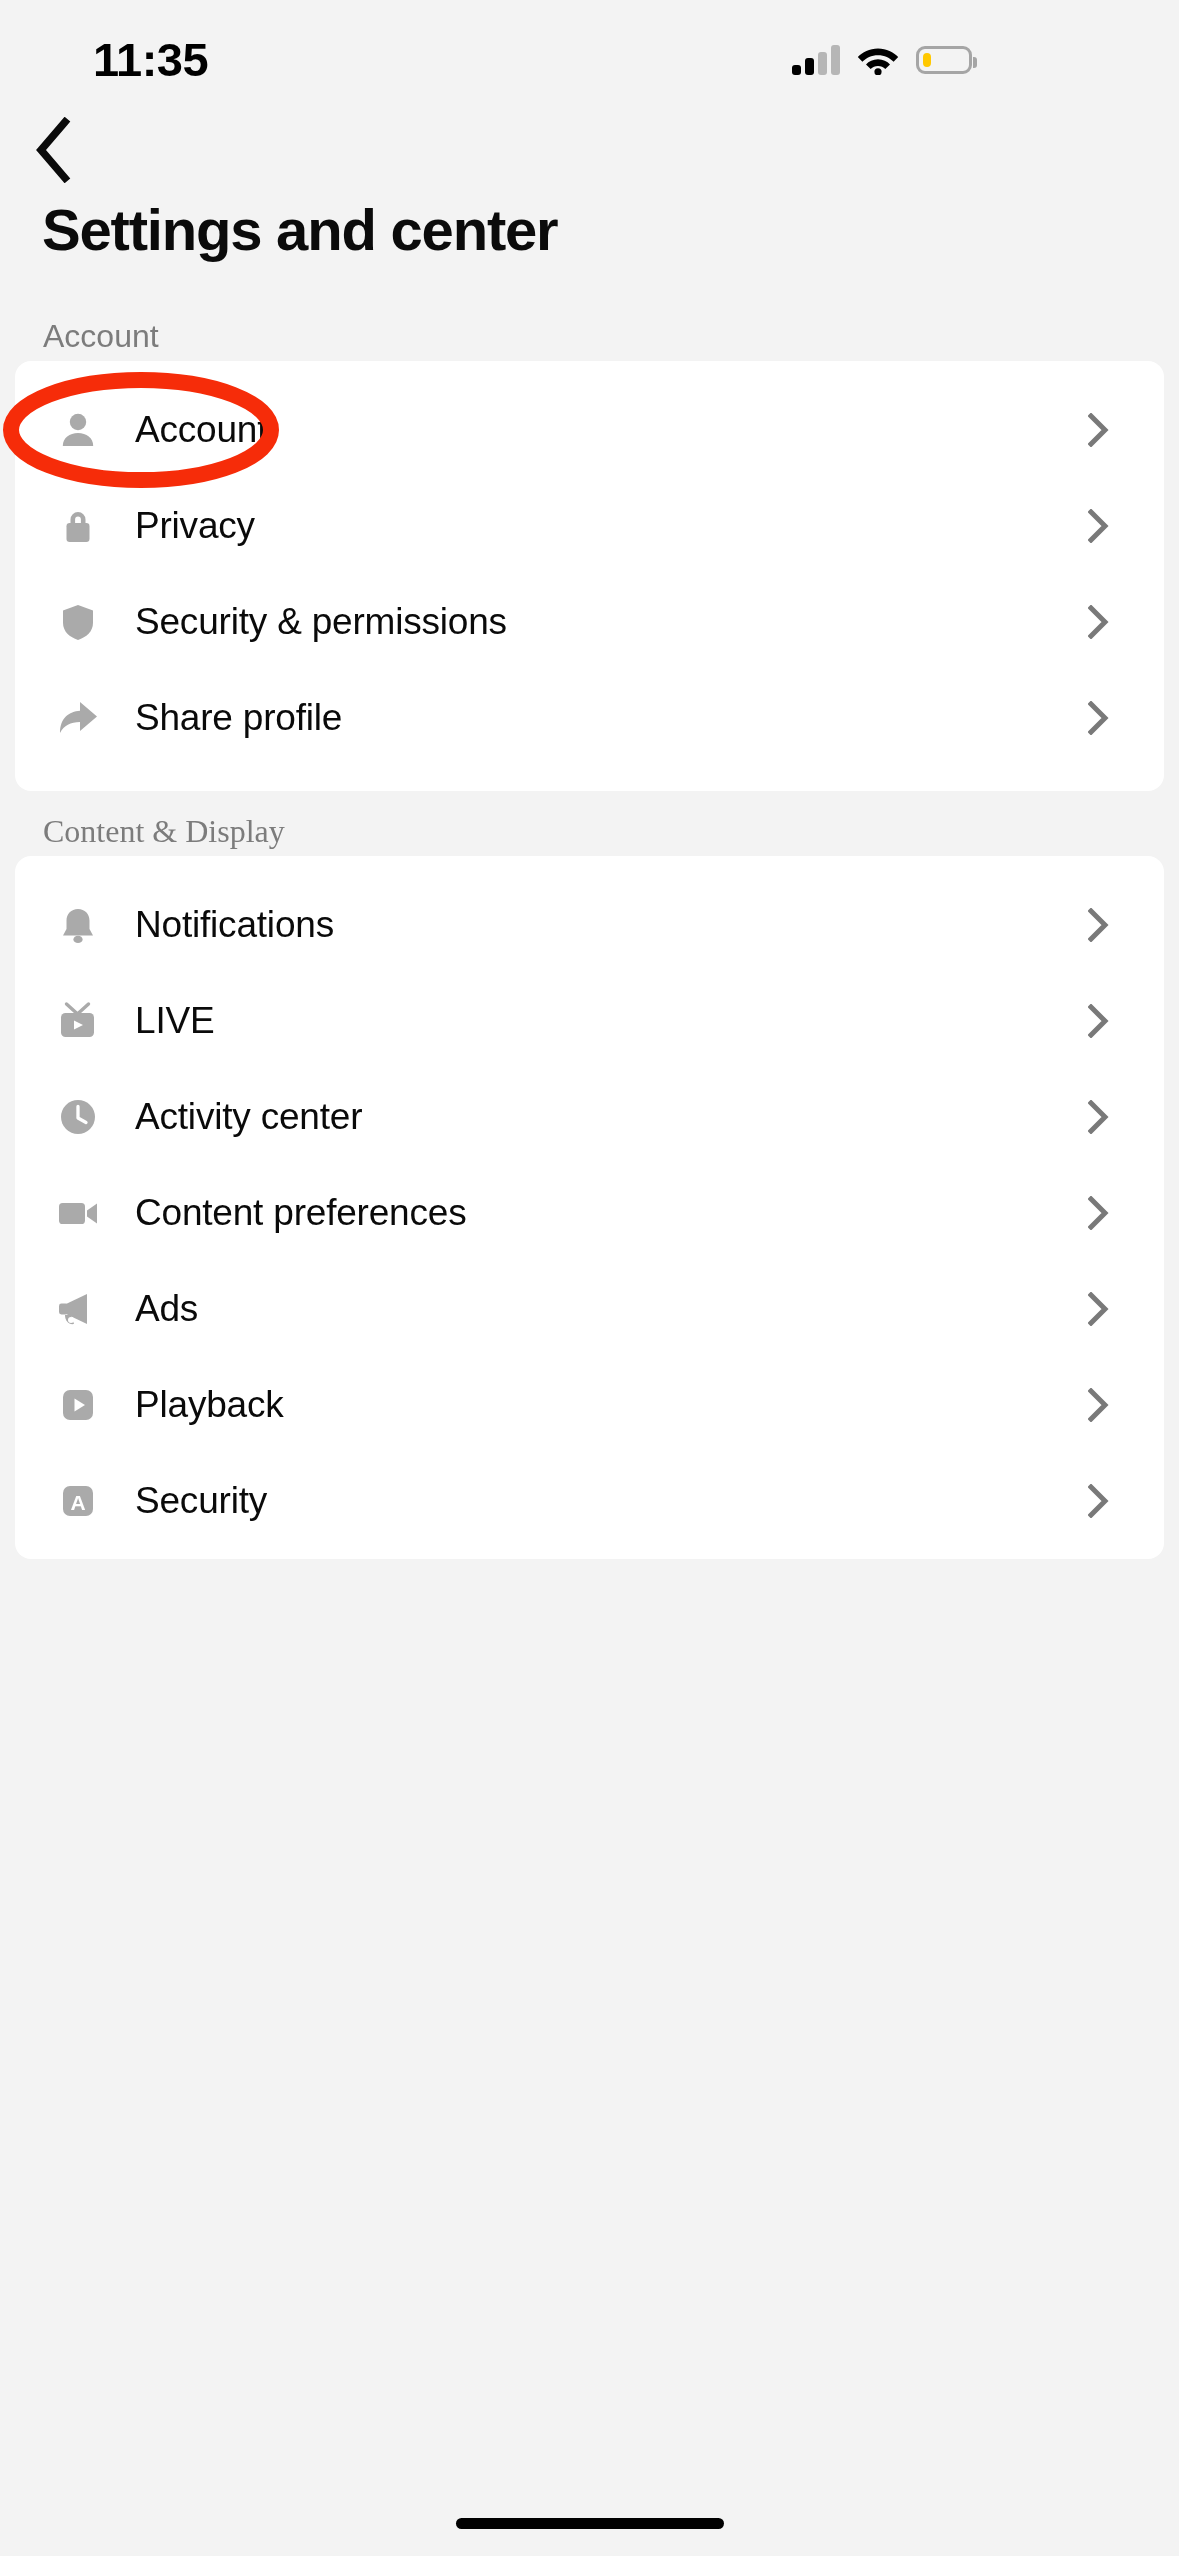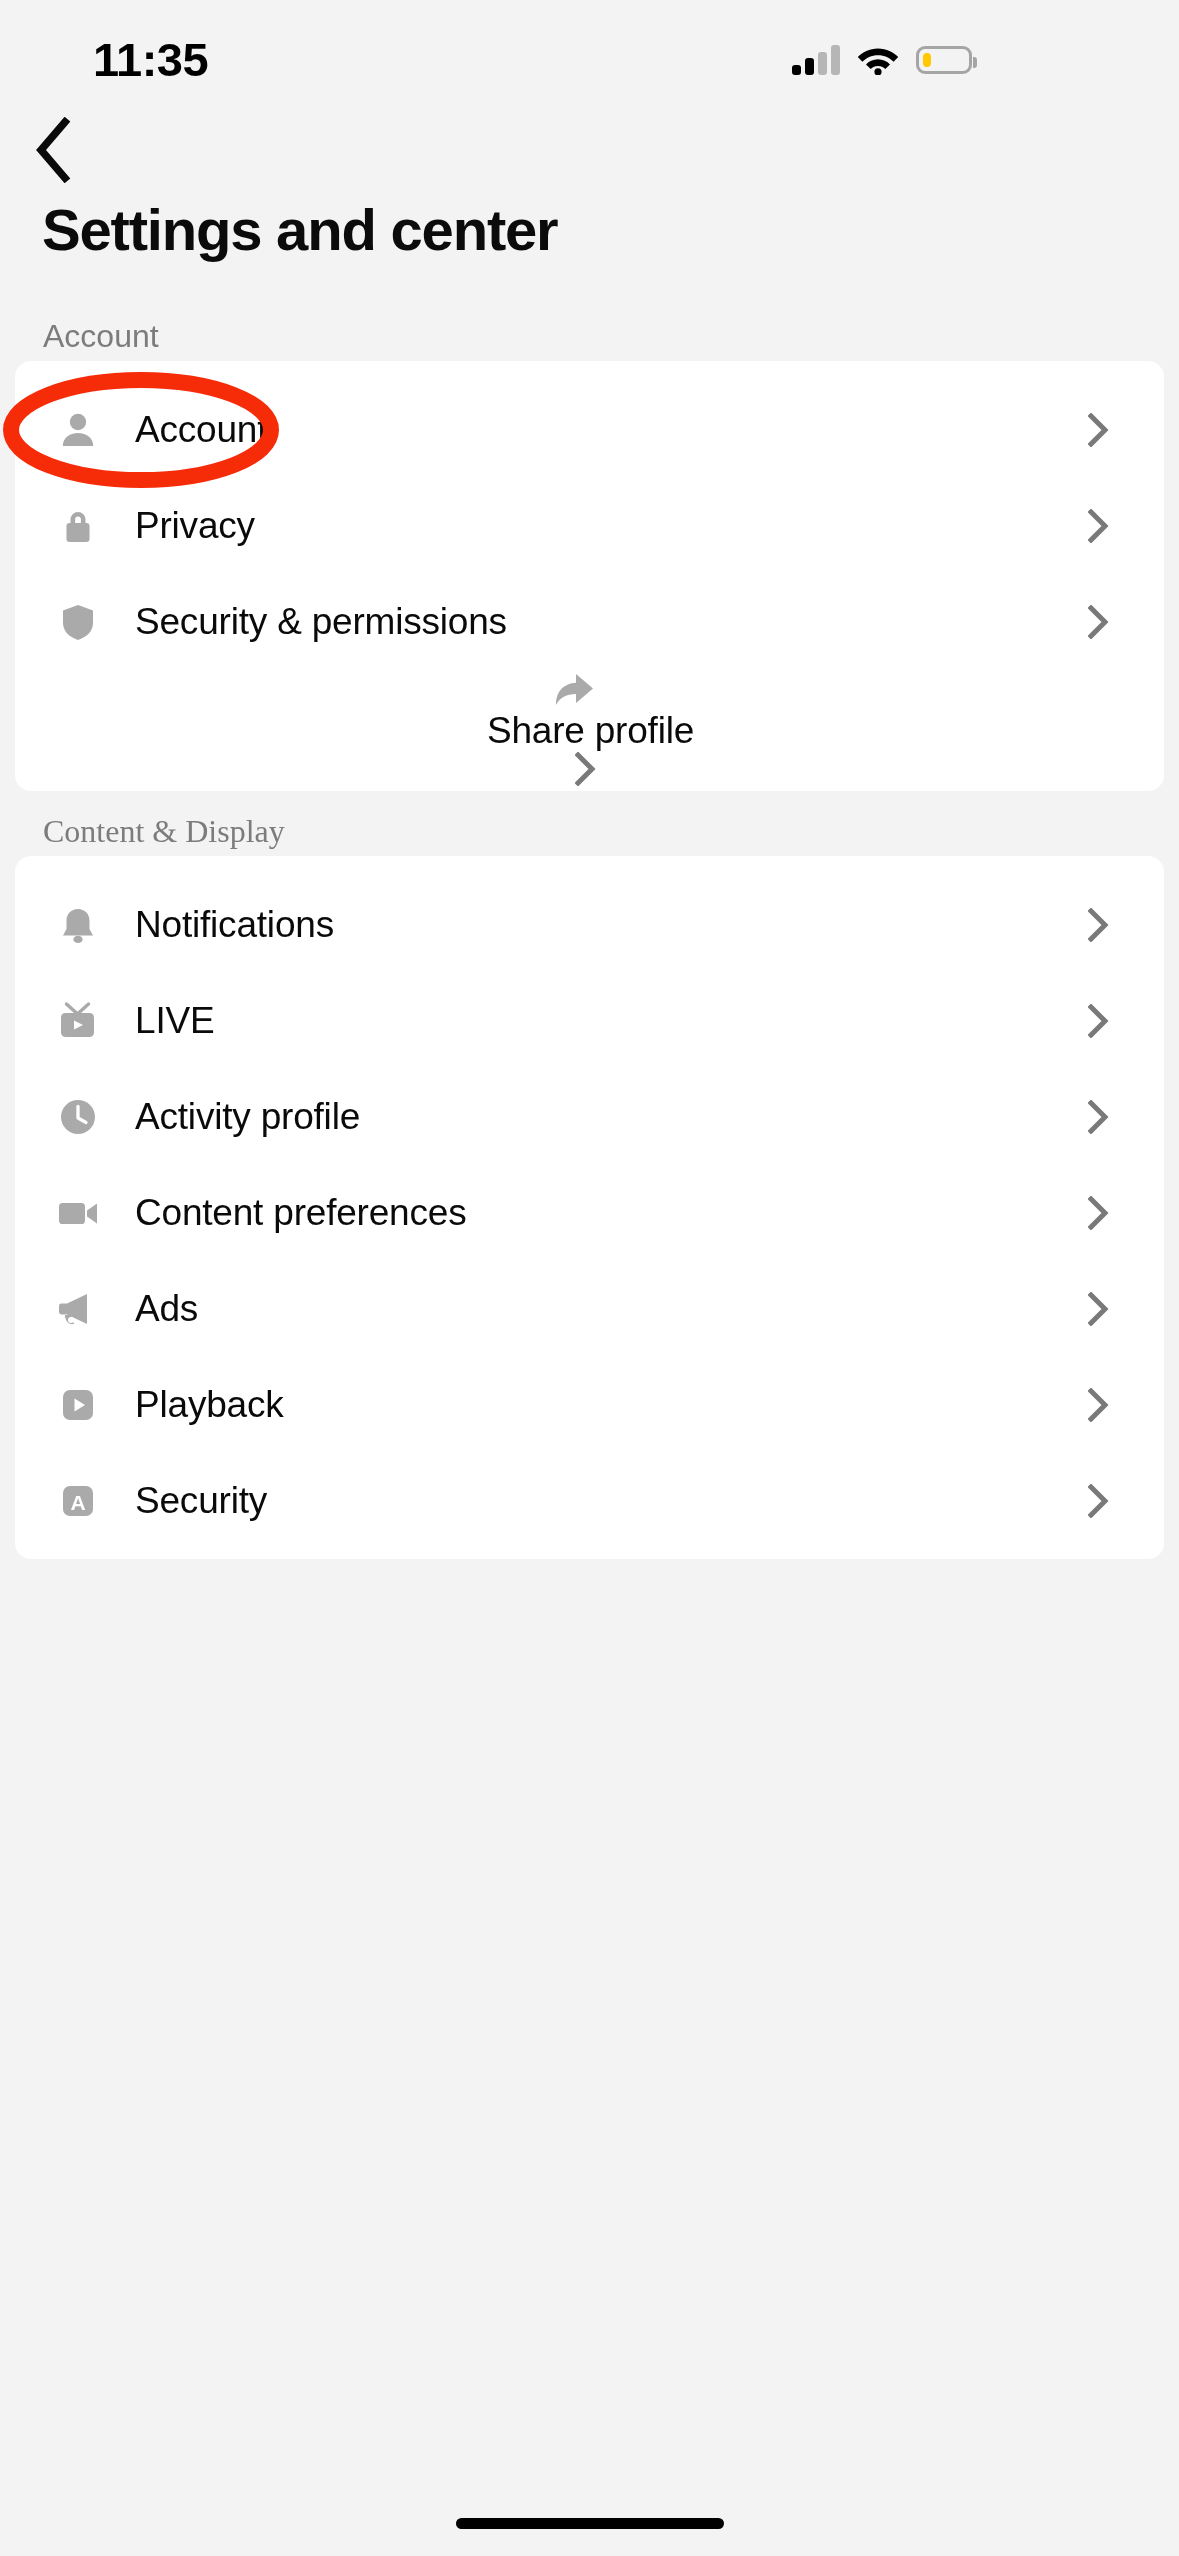--- a/index.html
+++ b/index.html
@@ -135,21 +135,21 @@
 
   .row {
     position: relative;
     height: 96px;
     display: flex;
     align-items: center;
     padding: 0 38px 0 40px;
     box-sizing: border-box;
   }
   #card-account .row:first-child { margin-top: 21px; }
-  #card-account .row:last-child  { margin-bottom: 25px; flex-direction: column; }
+  #card-account .row:last-child  { margin-bottom: 25px; }
   #card-content .row:first-child { margin-top: 21px; }
   #card-content .row:last-child  { margin-bottom: 10px; }
 
   .row-icon {
     width: 46px;
     min-width: 46px;
     height: 46px;
     display: flex;
     align-items: center;
     justify-content: center;
@@ -328,21 +328,21 @@
     </span>
   </div>
 
   <div class="row">
     <span class="row-icon">
       <svg width="40" height="40" viewBox="0 0 40 40">
         <circle cx="20" cy="20" r="17" fill="#aaaaaa"></circle>
         <path d="M20 9.5 V21 L28 25.5" stroke="#ffffff" stroke-width="3.3" fill="none" stroke-linecap="round" stroke-linejoin="round"></path>
       </svg>
     </span>
-    <span class="row-label">Activity profile</span>
+    <span class="row-label">Activity center</span>
     <span class="row-chev">
       <svg width="22" height="34" viewBox="0 0 22 34">
           <path d="M3 3 L17 17 L3 31" stroke="#797979" stroke-width="5" fill="none" stroke-linecap="square"></path>
         </svg>
     </span>
   </div>
 
   <div class="row">
     <span class="row-icon">
       <svg width="44" height="40" viewBox="0 0 44 40">

